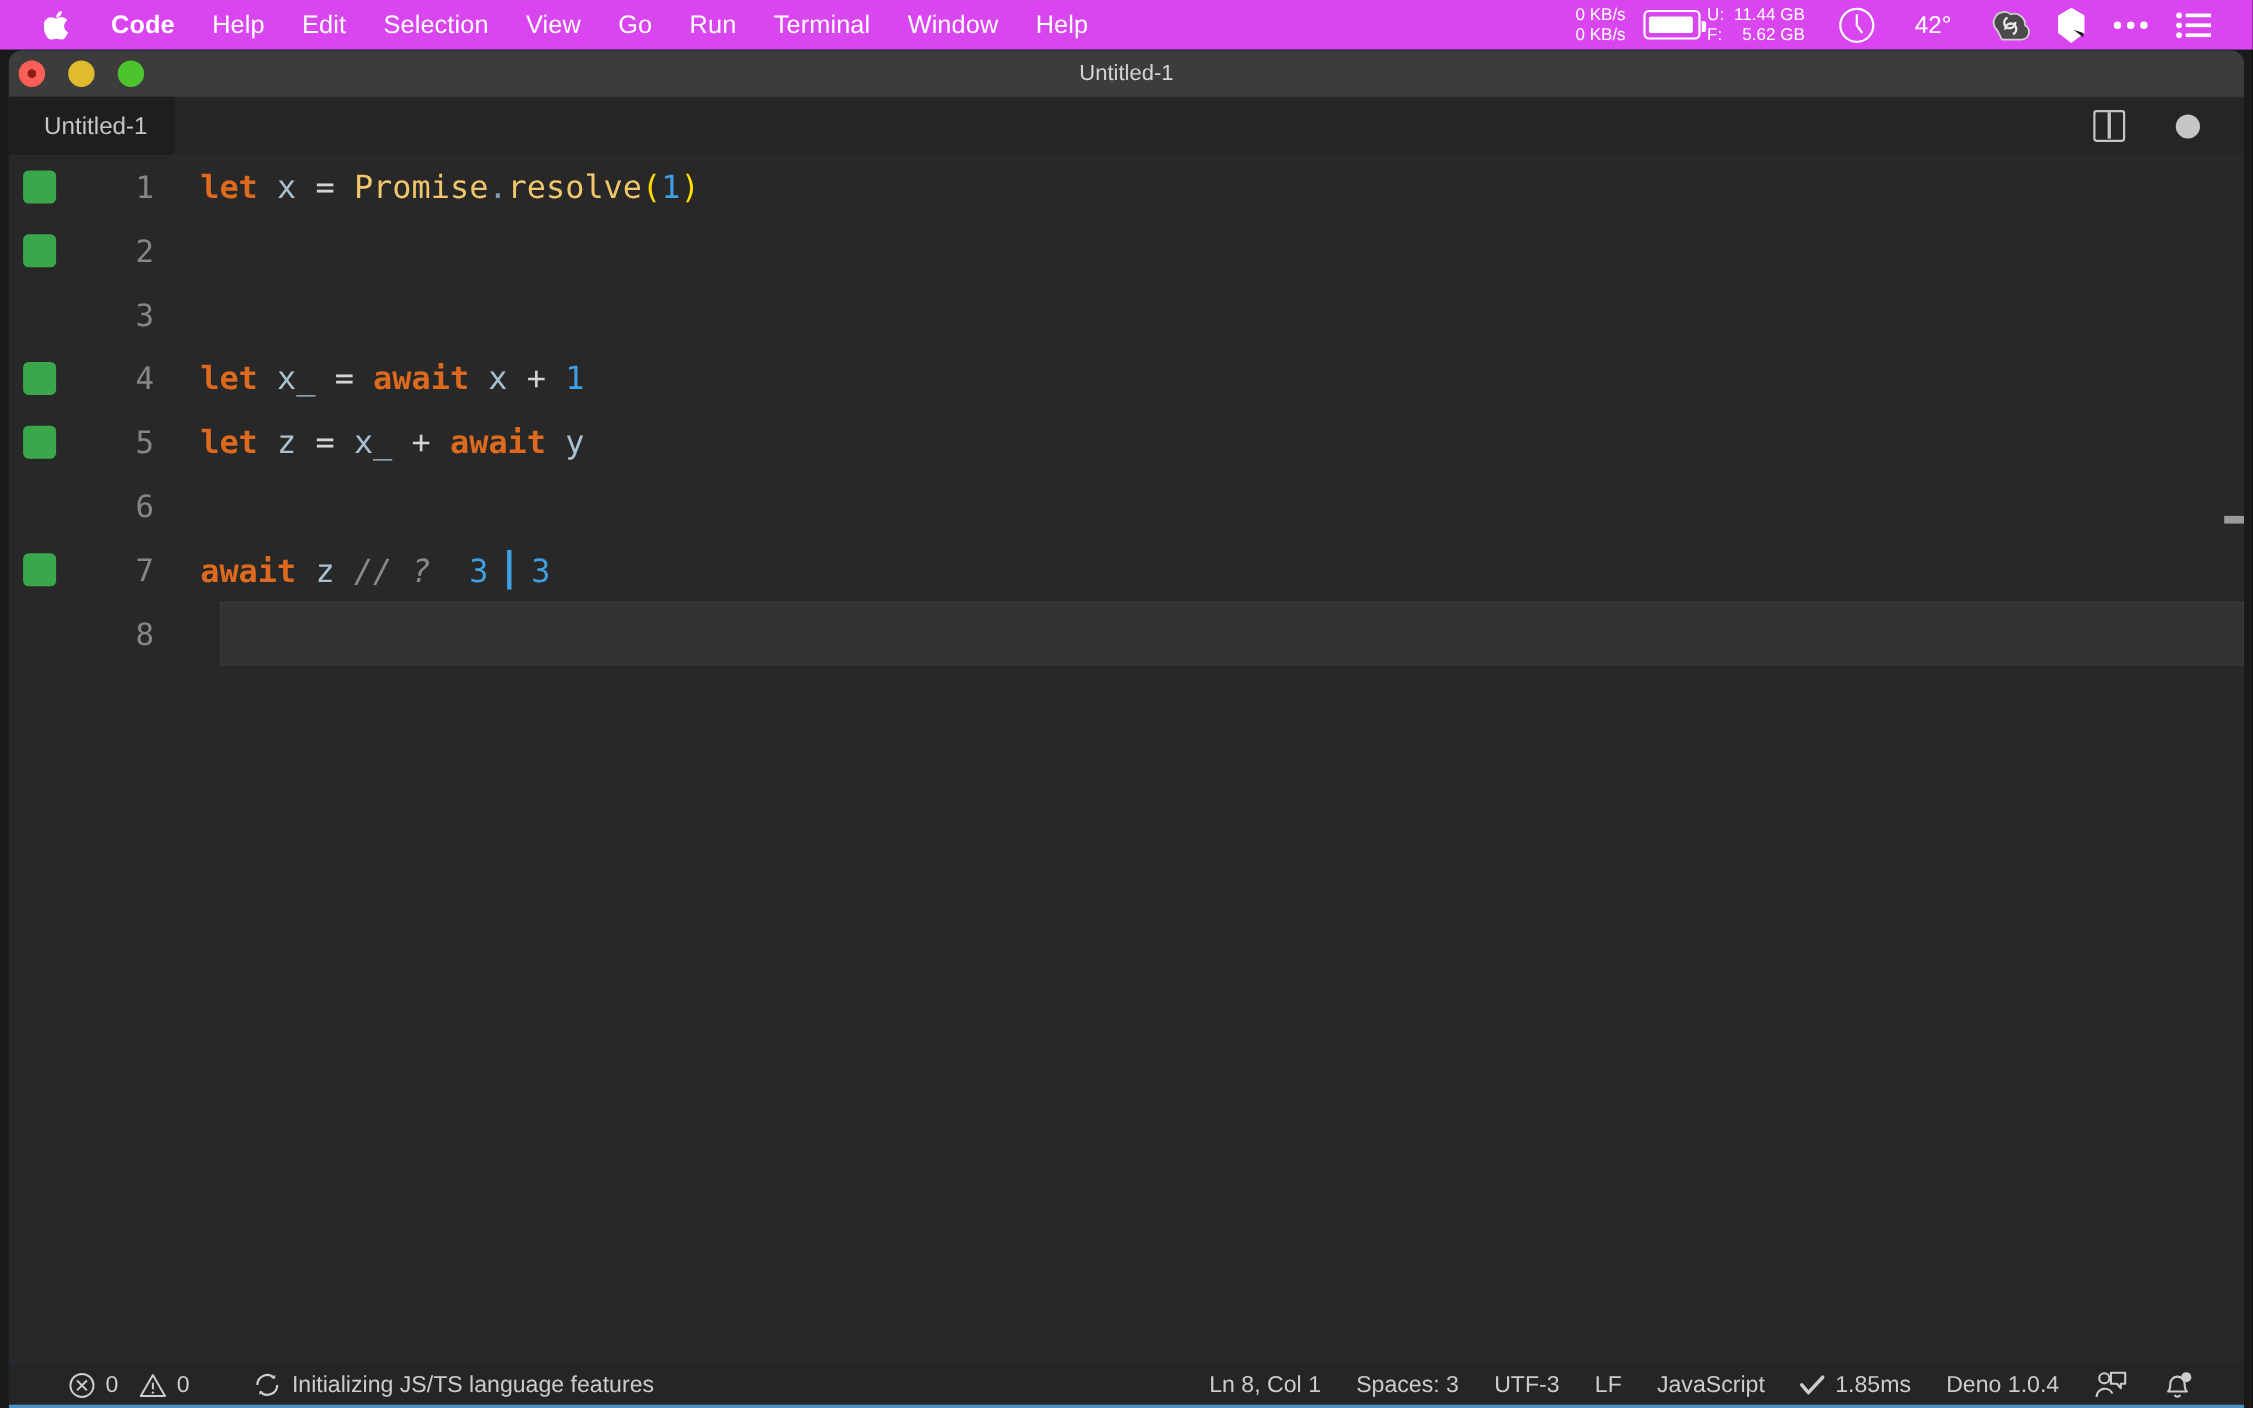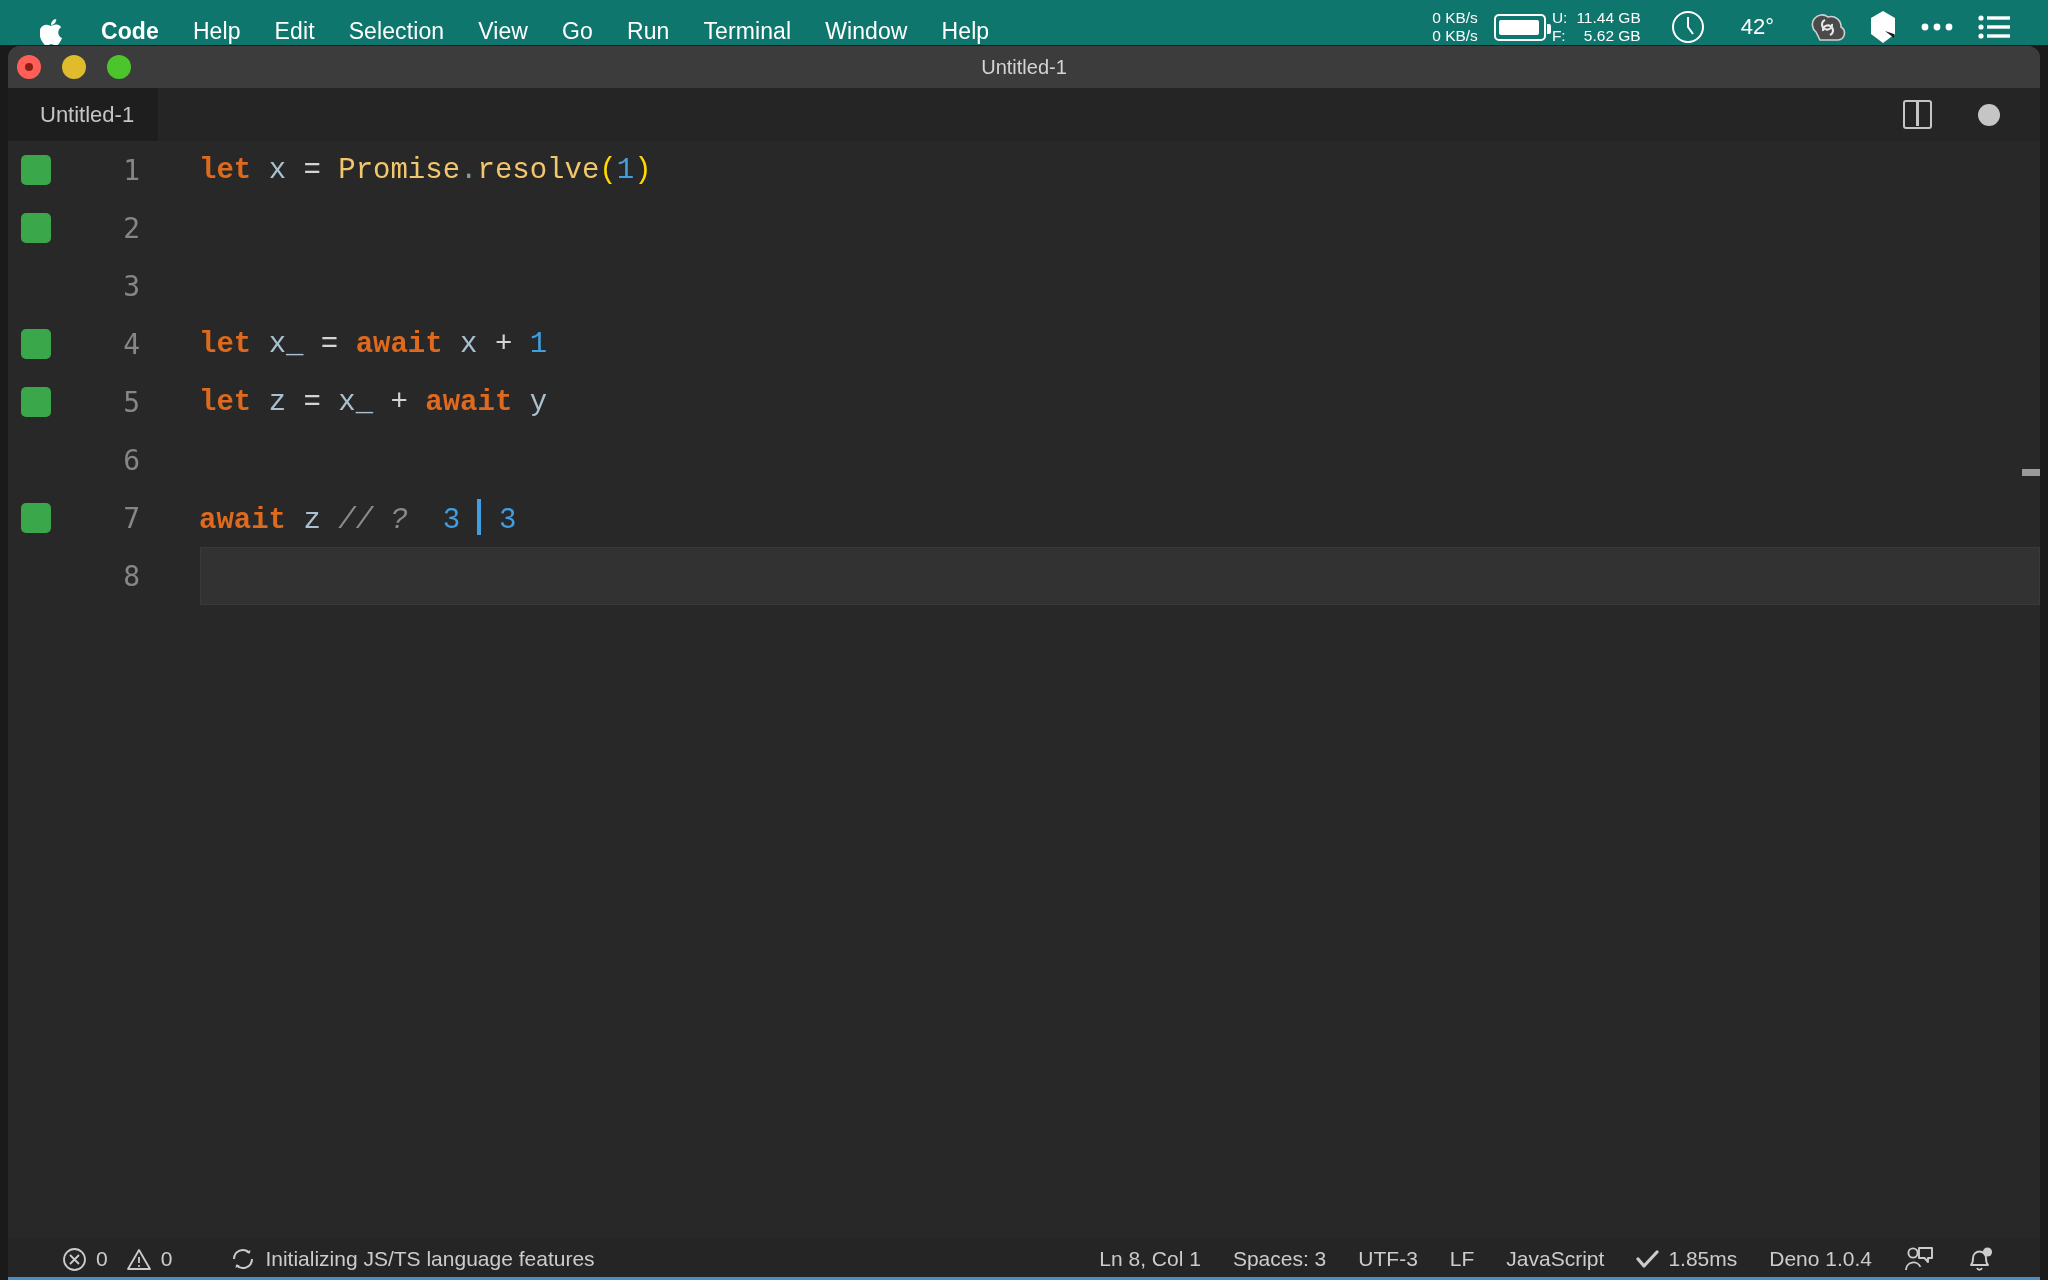--- a/index.html
+++ b/index.html
@@ -7,22 +7,22 @@
     width:2048px; height:1280px;
     background:#000;
     font-family:"Liberation Sans", sans-serif;
     overflow:hidden;
   }
   #root { position:relative; width:2048px; height:1280px; background:#1a1a1a; }
 
   
   .menubar {
     position:absolute; top:0; left:0; width:2048px; height:45px;
-    background:#0f766e;
-    display:flex; align-items:flex-end;
+    background:#d946ef;
+    display:flex; align-items:center;
     color:#ffffff;
   }
   .apple-logo { margin-left:40px; margin-right:22px; width:22px; height:26px; display:flex; align-items:center; justify-content:center; }
   .menu-item { font-size:23px; padding:0 17px; color:#fff; white-space:nowrap; letter-spacing:0.1px; }
   .menu-item.bold { font-weight:bold; }
   .menu-right { margin-left:auto; display:flex; align-items:center; padding-right:26px; gap:0px; }
   .net-speed { font-size:15.5px; line-height:18px; text-align:right; color:#fff; margin-right:16px; }
   .battery { width:52px; height:27px; border:2.5px solid #fff; border-radius:5px; position:relative; margin-right:6px; display:flex; align-items:center; }
   .battery::after { content:""; position:absolute; right:-7px; top:8px; width:4px; height:10px; background:#fff; border-radius:0 2px 2px 0; }
   .battery-fill { height:15px; background:#fff; margin-left:3px; border-radius:2px; }
@@ -78,21 +78,21 @@
     background:#323232; border:1px solid #3a3a3a;
   }
   .gutter-mark {
     position:absolute; left:13px; top:14px;
     width:30px; height:30px; border-radius:5px; background:#3aa84a;
   }
   .lineno {
     position:absolute; left:70px; width:62px; text-align:right;
     color:#868686; font-family:"DejaVu Sans Mono", monospace; font-size:28px;
   }
-  .code { position:absolute; left:191px; white-space:pre; z-index:2;font-family:Liberation Mono, monospace; }
+  .code { position:absolute; left:174px; white-space:pre; z-index:2; }
 
   
   .t-kw   { color:#dd6a1e; font-weight:bold; }
   .t-var  { color:#a8c0d0; }
   .t-op   { color:#d4d4d4; }
   .t-fn   { color:#f2c66d; }
   .t-dot  { color:#7a9cb0; }
   .t-paren{ color:#ffd900; }
   .t-num  { color:#3f9fe0; }
   .t-cmt  { color:#8a8a8a; font-style:italic; }

